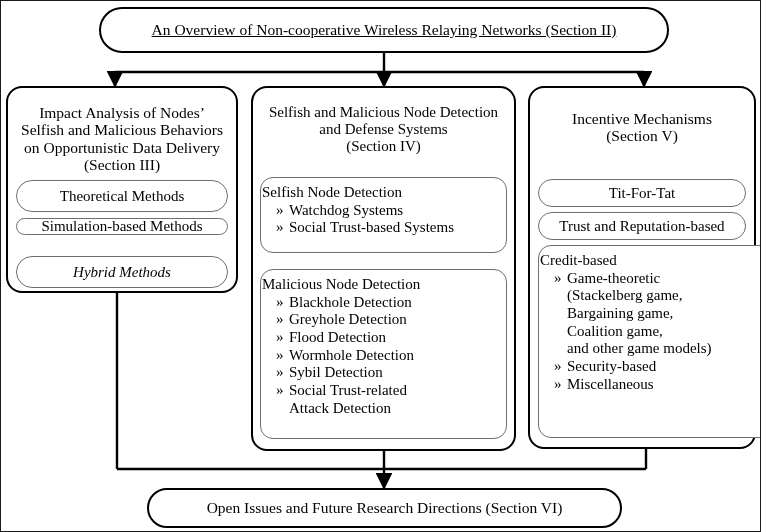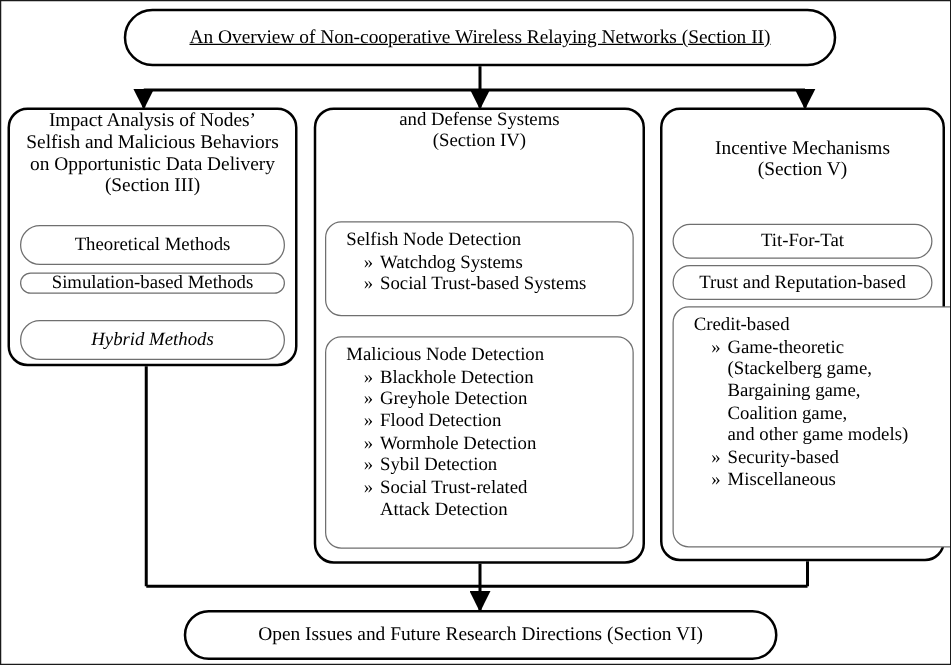--- a/index.html
+++ b/index.html
@@ -41,40 +41,40 @@
     justify-content: center;
     text-align: center;
   }
   .panel {
     border: 2px solid #000000;
     border-radius: 16px;
   }
   .panel-title {
     text-align: center;
     line-height: 1.12;
-    margin-top: 0;
+    margin-top: 16px;
     width: 100%;
   }
   
   .subbox {
     position: absolute;
     box-sizing: border-box;
     background: #ffffff;
     border: 1px solid #6f6f6f;
   }
   .subbox.pill {
     border-radius: 999px;
     display: flex;
     align-items: center;
     justify-content: center;
     text-align: right;
   }
   .subbox.block {
     border-radius: 13px;
-    padding: 6px 8px 7px 16px;
+    padding: 6px 8px 7px 1px;
   }
   .hdr {
     display: block;
     line-height: 1.18;
     white-space: nowrap;
   }
   .bullet {
     display: block;
     line-height: 1.18;
     padding-left: 14px;
@@ -138,20 +138,21 @@
   </div>
   <div class="subbox pill t15" style="left:15px; top:217px; width:212px; height:17px;">
     <span>Simulation-based Methods</span>
   </div>
   <div class="subbox pill t15" style="left:15px; top:255px; width:212px; height:32px;font-style:italic;">
     <span>Hybrid Methods</span>
   </div>
 
   <div class="node panel" style="left:250px; top:85px; width:265px; height:365px;">
     <div class="panel-title t15">
+      <span style="display:block">Selfish and Malicious Node Detection</span>
       <span style="display:block">and Defense Systems</span>
       <span style="display:block">(Section IV)</span>
     </div>
   </div>
   <div class="subbox block t15" style="left:259px; top:176px; width:247px; height:76px;">
     <span class="hdr">Selfish Node Detection</span>
     <span class="bullet"><span class="g">»</span><span>Watchdog Systems</span></span>
     <span class="bullet"><span class="g">»</span><span>Social Trust-based Systems</span></span>
   </div>
   <div class="subbox block t15" style="left:259px; top:268px; width:247px; height:170px;">

